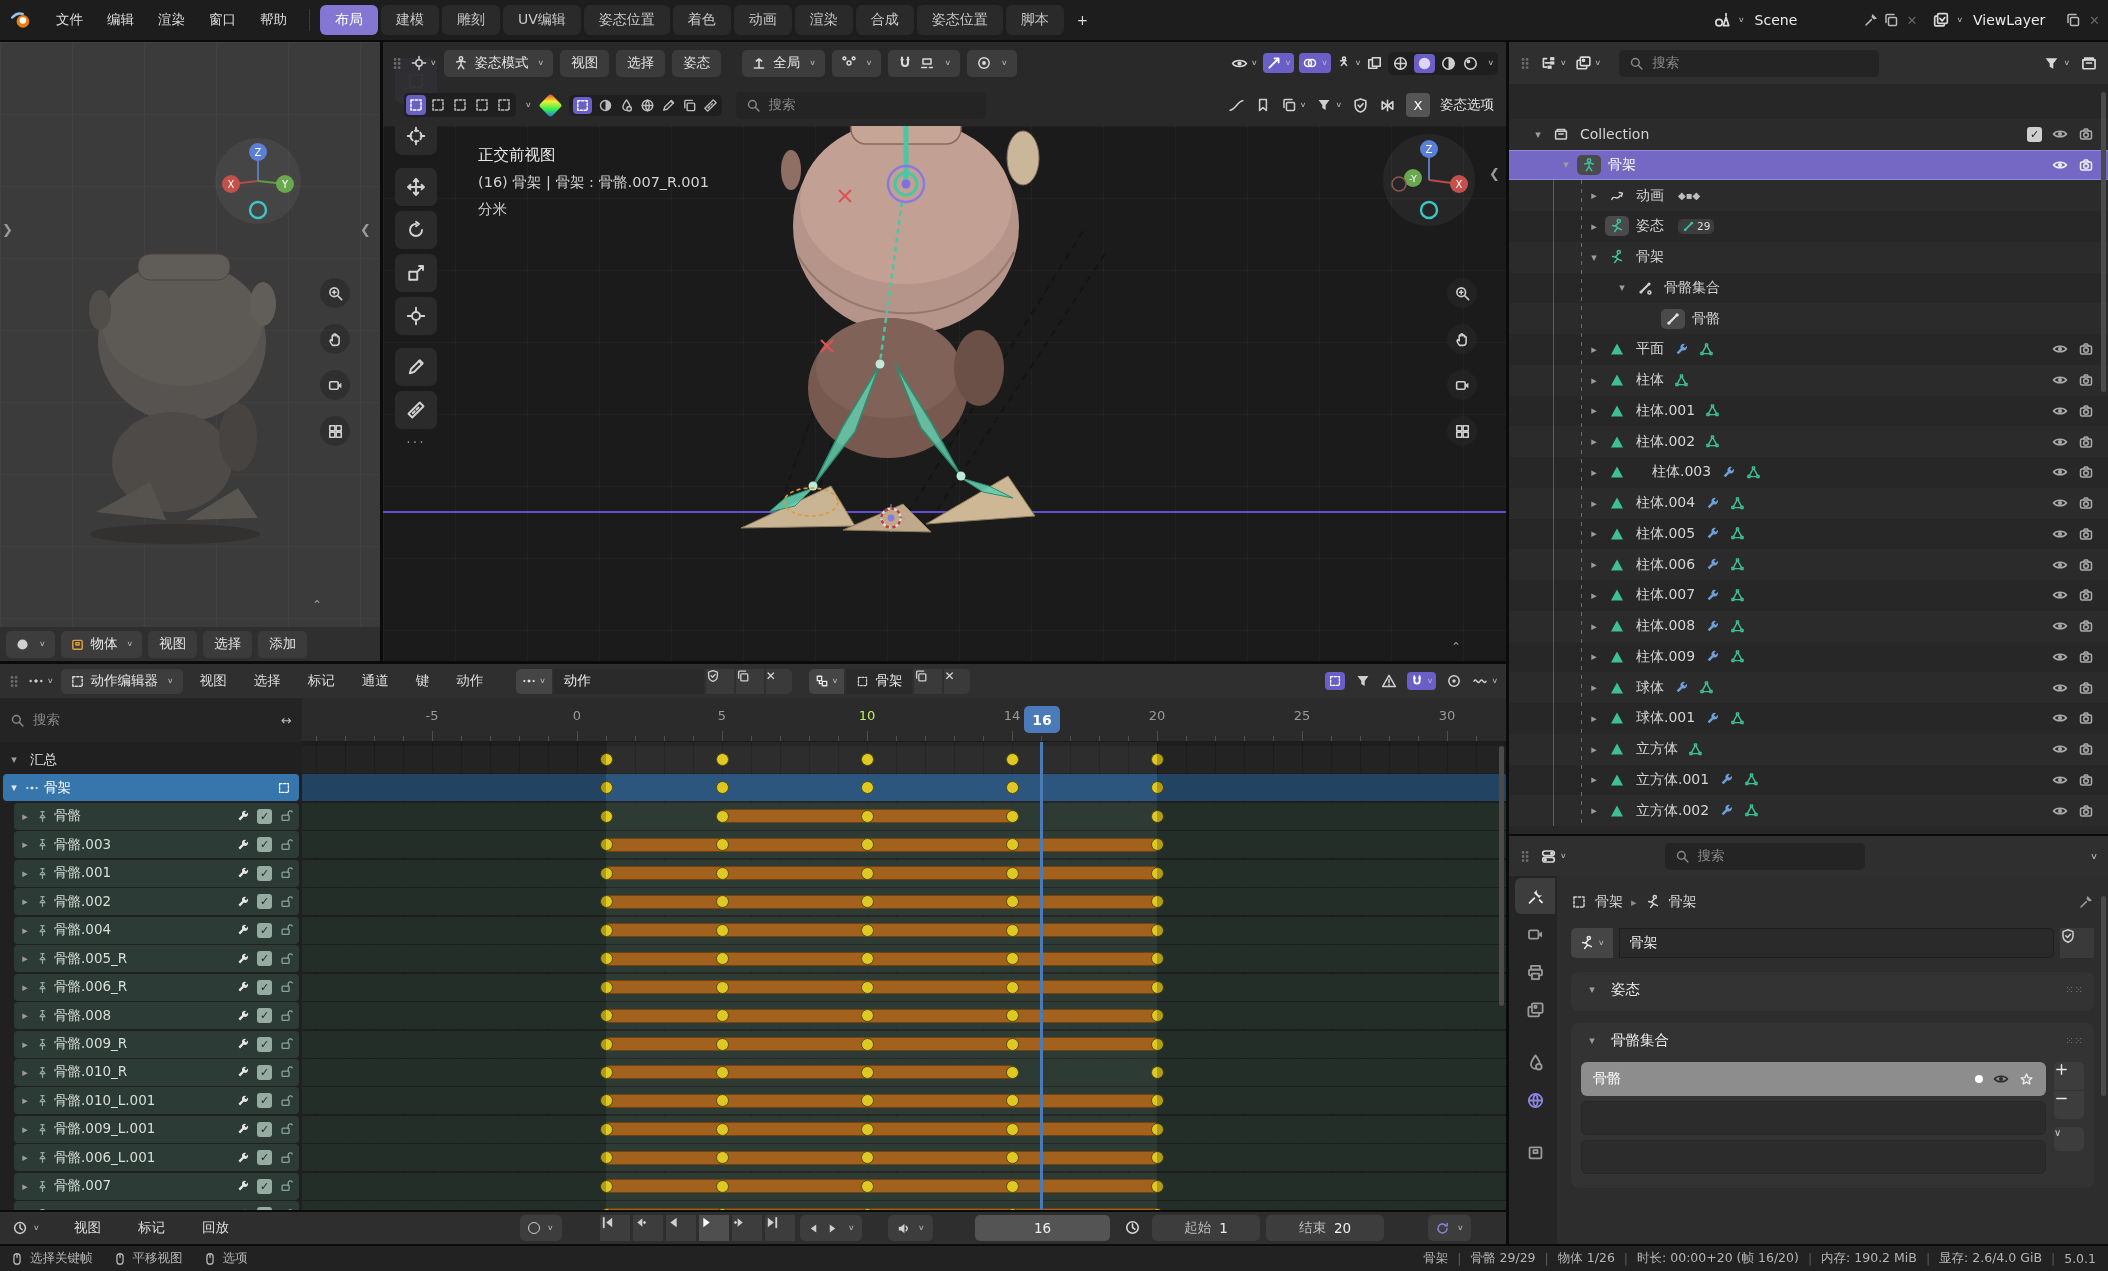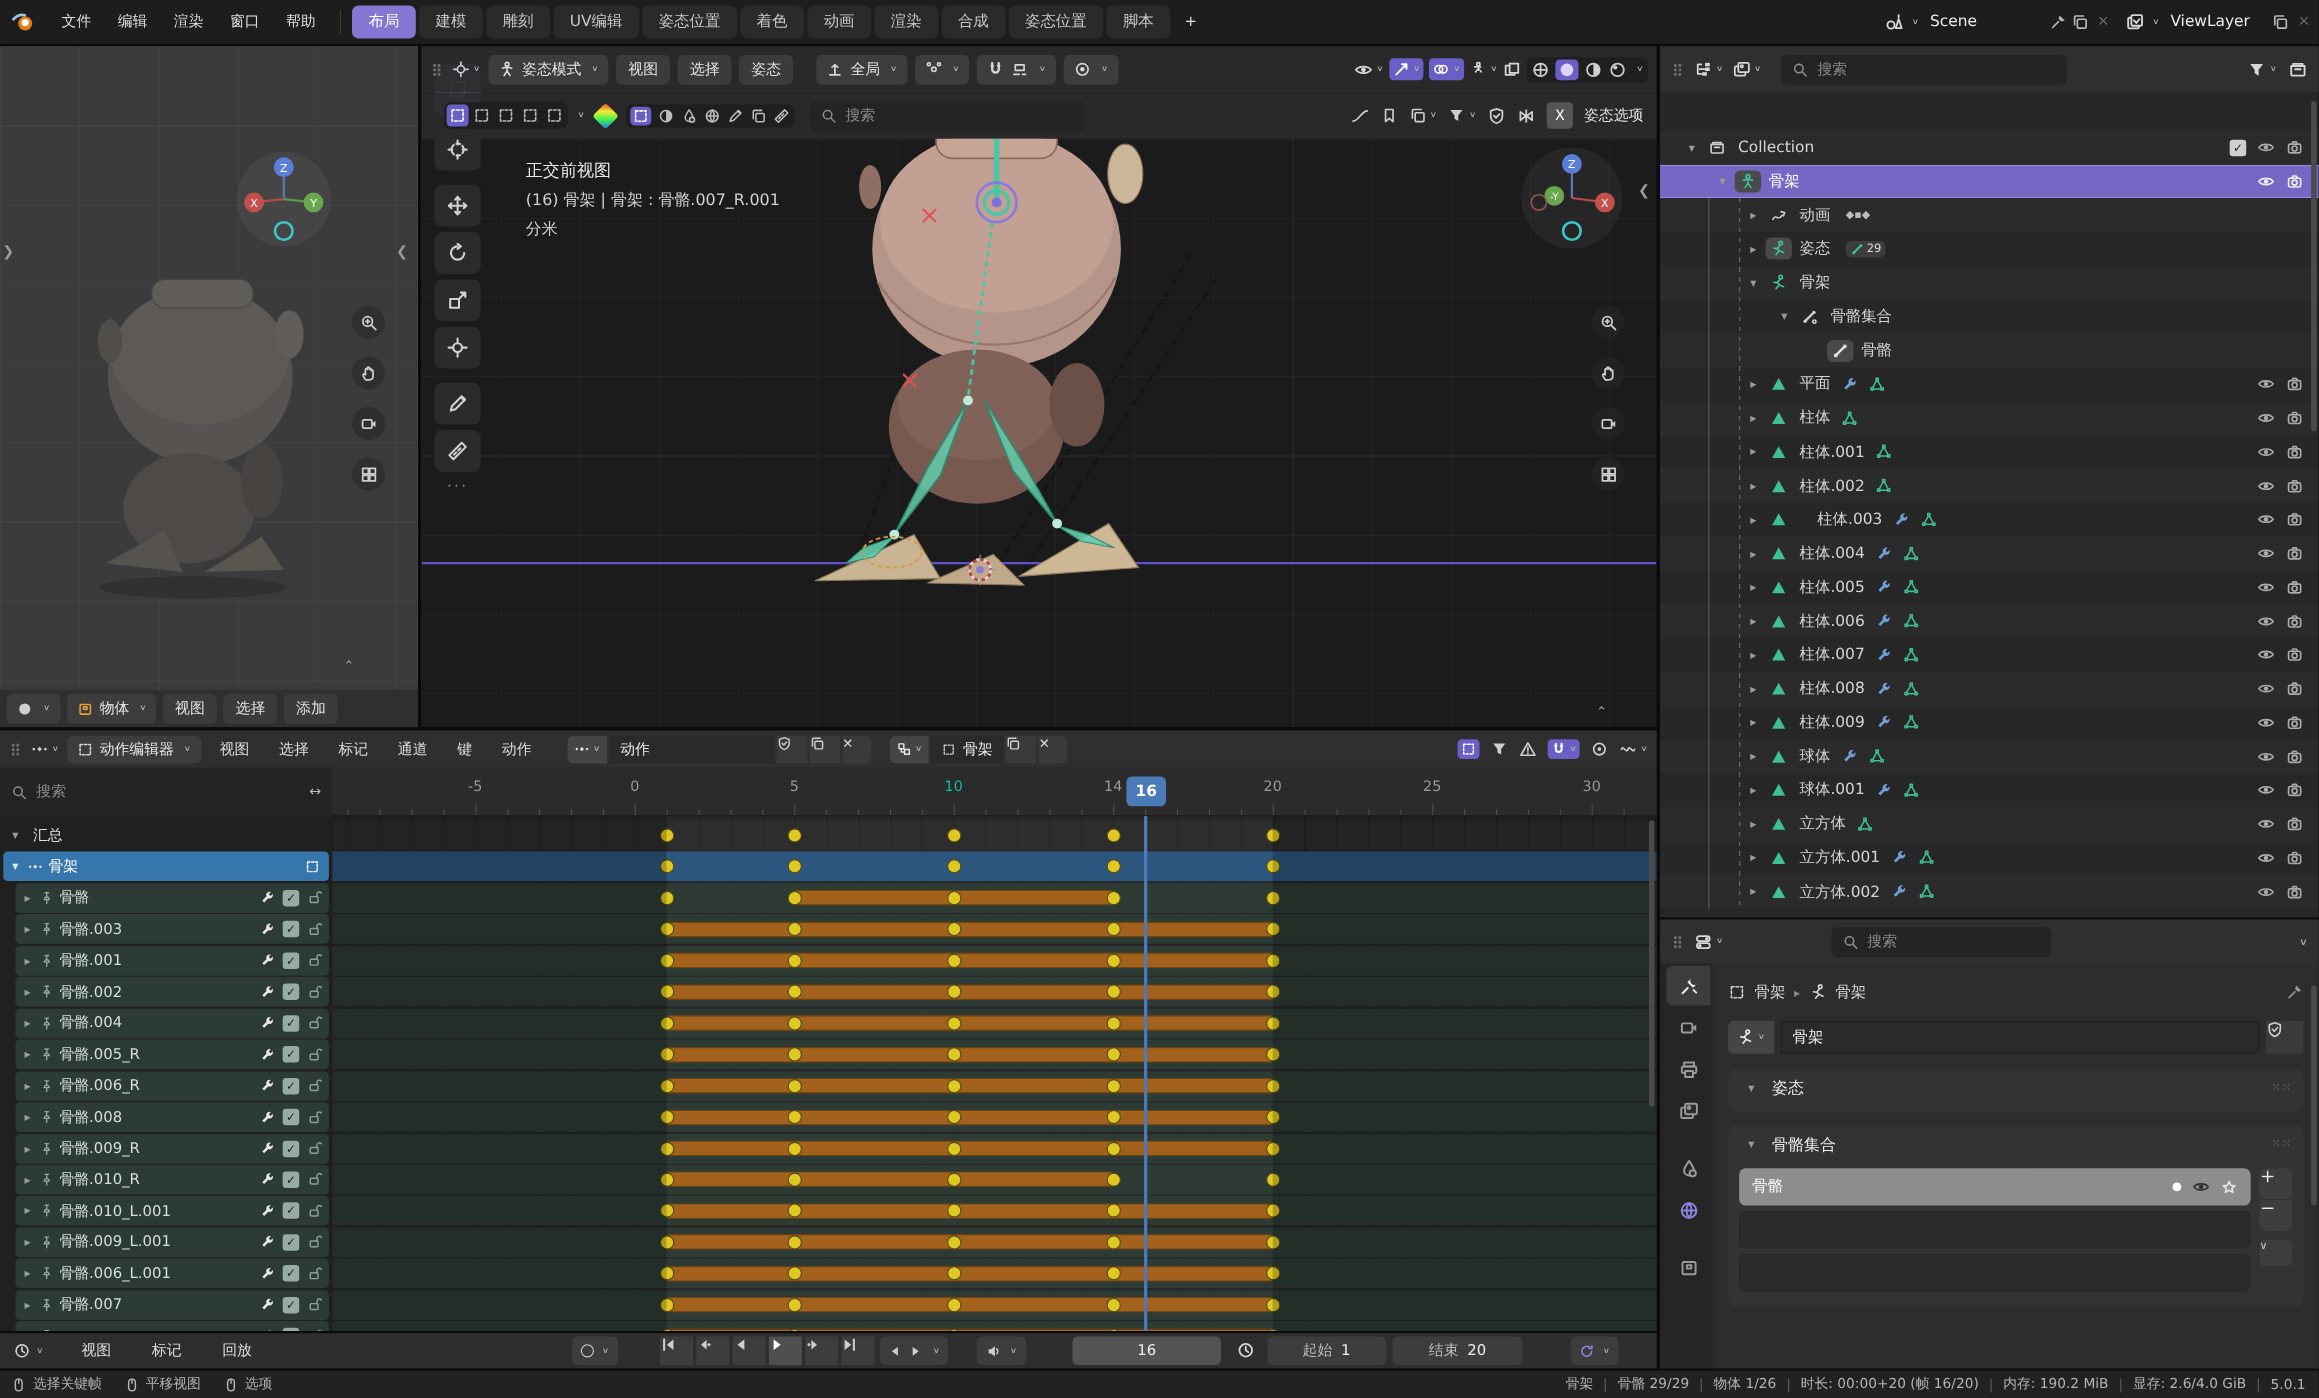--- a/index.html
+++ b/index.html
@@ -1851,21 +1851,21 @@
             <path d="M9.9 9.9 13.8 13.8"></path>
           </svg>
         </span>
         <span style="font-size: 13.5px;">搜索</span>
         <span style="margin-left: auto; color: rgb(187, 187, 187); font-size: 13px;">↔</span>
       </div>
       <div style="position: relative; flex: 1 1 0%; height: 100%; background: rgb(43, 43, 43); border-bottom: 1px solid rgb(28, 28, 28);">
         <div style="position: absolute; left: 110px; top: 10px; width: 40px; text-align: center; color: rgb(154, 154, 154); font-size: 13px;">-5</div>
         <div style="position: absolute; left: 255px; top: 10px; width: 40px; text-align: center; color: rgb(154, 154, 154); font-size: 13px;">0</div>
         <div style="position: absolute; left: 400px; top: 10px; width: 40px; text-align: center; color: rgb(154, 154, 154); font-size: 13px;">5</div>
-        <div style="position: absolute; left: 545px; top: 10px; width: 40px; text-align: center; color: #14b8a6; font-size: 13px;">10</div>
+        <div style="position: absolute; left: 545px; top: 10px; width: 40px; text-align: center; color: #bef264; font-size: 13px;">10</div>
         <div style="position: absolute; left: 690px; top: 10px; width: 40px; text-align: center; color: rgb(154, 154, 154); font-size: 13px;">14</div>
         <div style="position: absolute; left: 835px; top: 10px; width: 40px; text-align: center; color: rgb(154, 154, 154); font-size: 13px;">20</div>
         <div style="position: absolute; left: 980px; top: 10px; width: 40px; text-align: center; color: rgb(154, 154, 154); font-size: 13px;">25</div>
         <div style="position: absolute; left: 1125px; top: 10px; width: 40px; text-align: center; color: rgb(154, 154, 154); font-size: 13px;">30</div>
         <div style="position: absolute; left: 14px; bottom: 0px; width: 1px; height: 5px; background: rgb(78, 78, 78);"></div>
         <div style="position: absolute; left: 43px; bottom: 0px; width: 1px; height: 5px; background: rgb(78, 78, 78);"></div>
         <div style="position: absolute; left: 72px; bottom: 0px; width: 1px; height: 5px; background: rgb(78, 78, 78);"></div>
         <div style="position: absolute; left: 101px; bottom: 0px; width: 1px; height: 5px; background: rgb(78, 78, 78);"></div>
         <div style="position: absolute; left: 130px; bottom: 0px; width: 1px; height: 10px; background: rgb(78, 78, 78);"></div>
         <div style="position: absolute; left: 159px; bottom: 0px; width: 1px; height: 5px; background: rgb(78, 78, 78);"></div>

